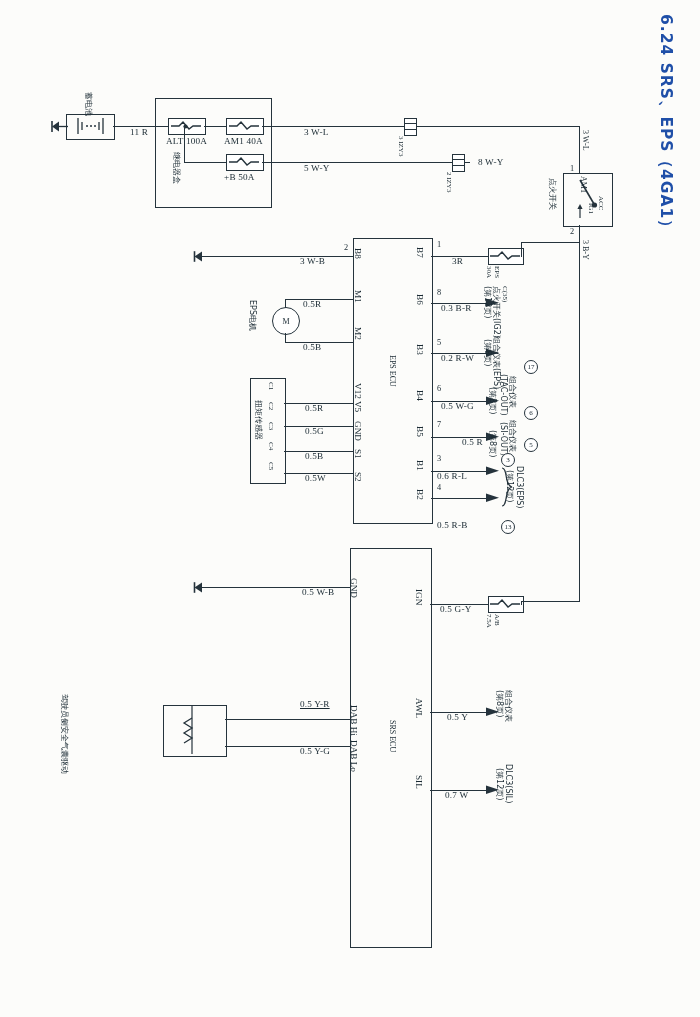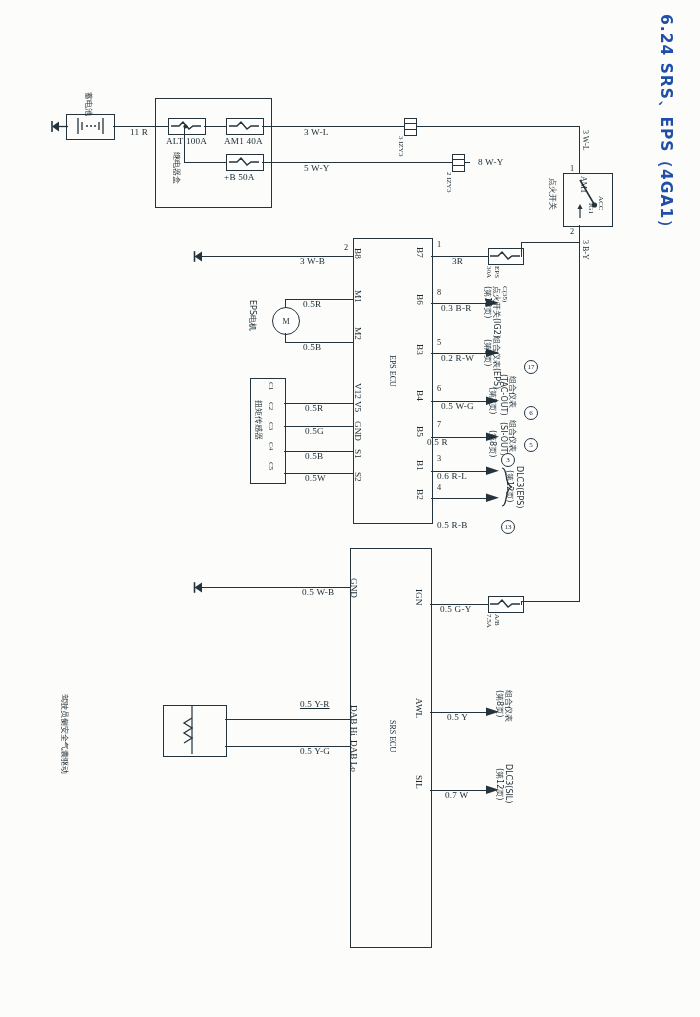--- a/index.html
+++ b/index.html
@@ -261,21 +261,21 @@
     <span>17</span>
   </div>
   <div class="vtxt cn" style="left:516px;top:376px;">组合仪表</div>
   <div class="vtxt cn" style="left:507px;top:374px;">(TAC-OUT)</div>
   <div class="vtxt cn" style="left:496px;top:387px;">(第8页)</div>
 
   <div class="ln h" style="left:431px;top:436.5px;width:57px;"></div>
   <svg class="arrow" style="left:486px;top:430px;" width="14" height="14" viewBox="0 0 14 14">
     <polygon points="0,2.6 13,6.8 0,11" fill="#25333c"></polygon>
     </svg>
-  <div class="lbl" style="left:427px;top:438px;">0.5 R</div>
+  <div class="lbl" style="left:462px;top:438px;">0.5 R</div>
   <div class="circnum" style="left:524px;top:406px;width:12px;height:12px;">
     <span>6</span>
   </div>
   <div class="vtxt cn" style="left:516px;top:420px;">组合仪表</div>
   <div class="vtxt cn" style="left:507px;top:422px;">(SI-OUT)</div>
   <div class="vtxt cn" style="left:496px;top:430px;">(第8页)</div>
 
   <div class="ln h" style="left:431px;top:470.5px;width:57px;"></div>
   <svg class="arrow" style="left:486px;top:464px;" width="14" height="14" viewBox="0 0 14 14">
     <polygon points="0,2.6 13,6.8 0,11" fill="#25333c"></polygon>

